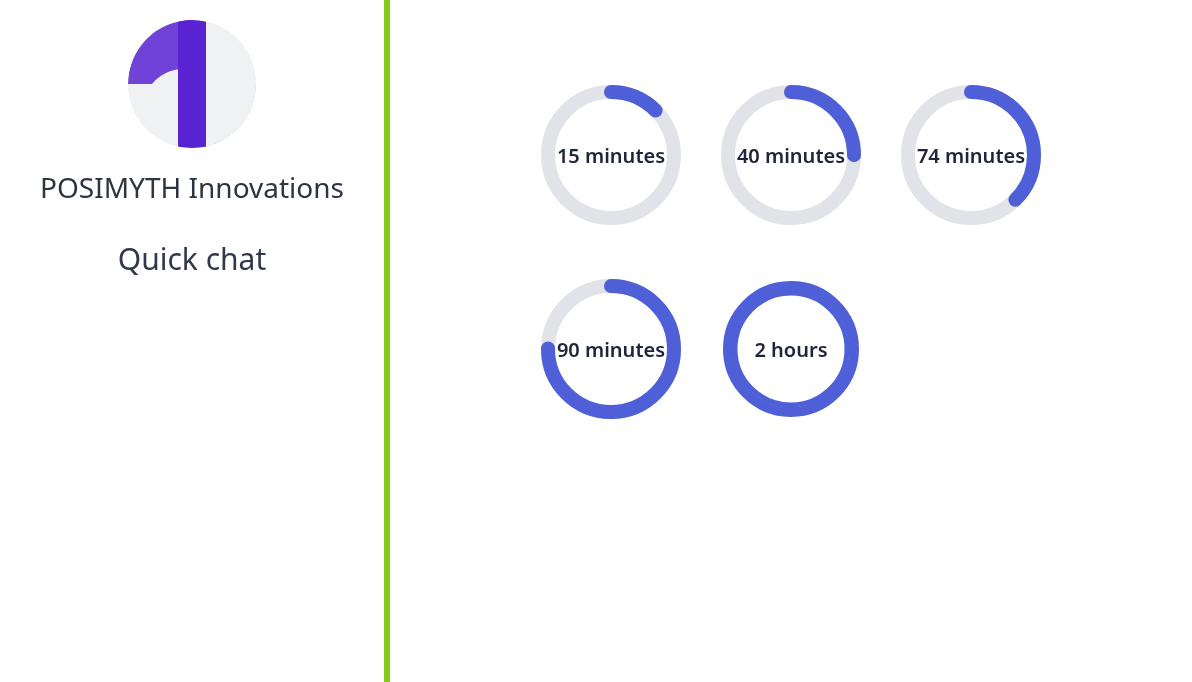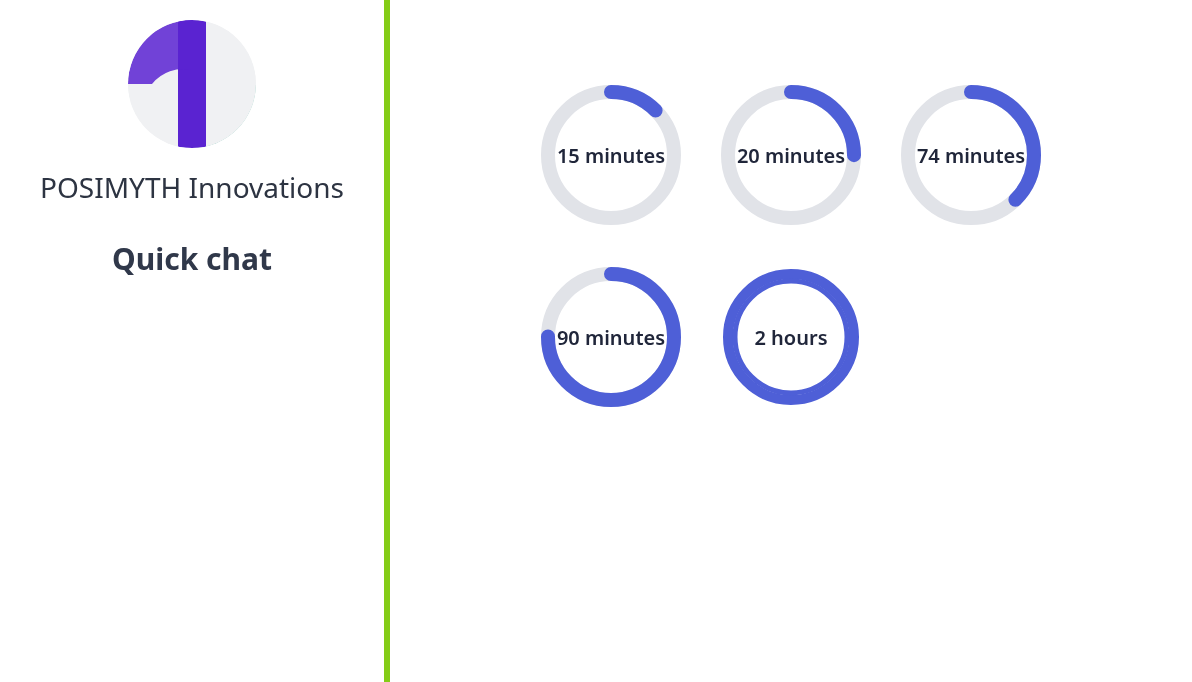--- a/index.html
+++ b/index.html
@@ -38,21 +38,21 @@
     .brand-name {
       margin-top: 20px;
       font-size: 28px;
       font-weight: 400;
       color: #2d3442;
       text-align: center;
     }
     .brand-subtitle {
       margin-top: 32px;
       font-size: 30px;
-      font-weight: 700;
+      font-weight: 400;
       color: #30384a;
       text-align: center;
     }
     .main {
       flex: 1;
       padding: 70px 40px 40px 40px;
       display: flex;
       flex-direction: column;
       align-items: center;
     }
@@ -60,21 +60,21 @@
       font-size: 32px;
       font-weight: 500;
       color: #2d3442;
       text-align: center;
       margin-bottom: 70px;
     }
     .grid {
       display: grid;
       grid-template-columns: repeat(3, 170px);
       grid-template-rows: repeat(2, 170px);
-      gap: 12px 10px;
+      gap: 24px 10px;
       justify-content: center;
     }
     .duration-card {
       width: 170px;
       height: 170px;
       position: relative;
       cursor: pointer;
       display: flex;
       align-items: center;
       justify-content: center;
@@ -128,21 +128,21 @@
             <circle cx="70" cy="70" r="63" fill="none" stroke="#e1e3e8" stroke-width="14"></circle>
             <circle cx="70" cy="70" r="63" fill="none" stroke="#4e5fd7" stroke-width="14" stroke-linecap="round" stroke-dasharray="49.480084294039244 346.36059005827474" stroke-dashoffset="0"></circle>
           </svg>
           <span class="duration-label">15 minutes</span>
         </div>
         <div class="duration-card">
           <svg width="140" height="140" viewBox="0 0 140 140">
             <circle cx="70" cy="70" r="63" fill="none" stroke="#e1e3e8" stroke-width="14"></circle>
             <circle cx="70" cy="70" r="63" fill="none" stroke="#4e5fd7" stroke-width="14" stroke-linecap="round" stroke-dasharray="98.96016858807849 296.88050576423547" stroke-dashoffset="0"></circle>
           </svg>
-          <span class="duration-label">20 minutes</span>
+          <span class="duration-label">40 minutes</span>
         </div>
         <div class="duration-card">
           <svg width="140" height="140" viewBox="0 0 140 140">
             <circle cx="70" cy="70" r="63" fill="none" stroke="#e1e3e8" stroke-width="14"></circle>
             <circle cx="70" cy="70" r="63" fill="none" stroke="#4e5fd7" stroke-width="14" stroke-linecap="round" stroke-dasharray="148.44025288211773 247.40042147019622" stroke-dashoffset="0"></circle>
           </svg>
           <span class="duration-label">74 minutes</span>
         </div>
         <div class="duration-card">
           <svg width="140" height="140" viewBox="0 0 140 140">

